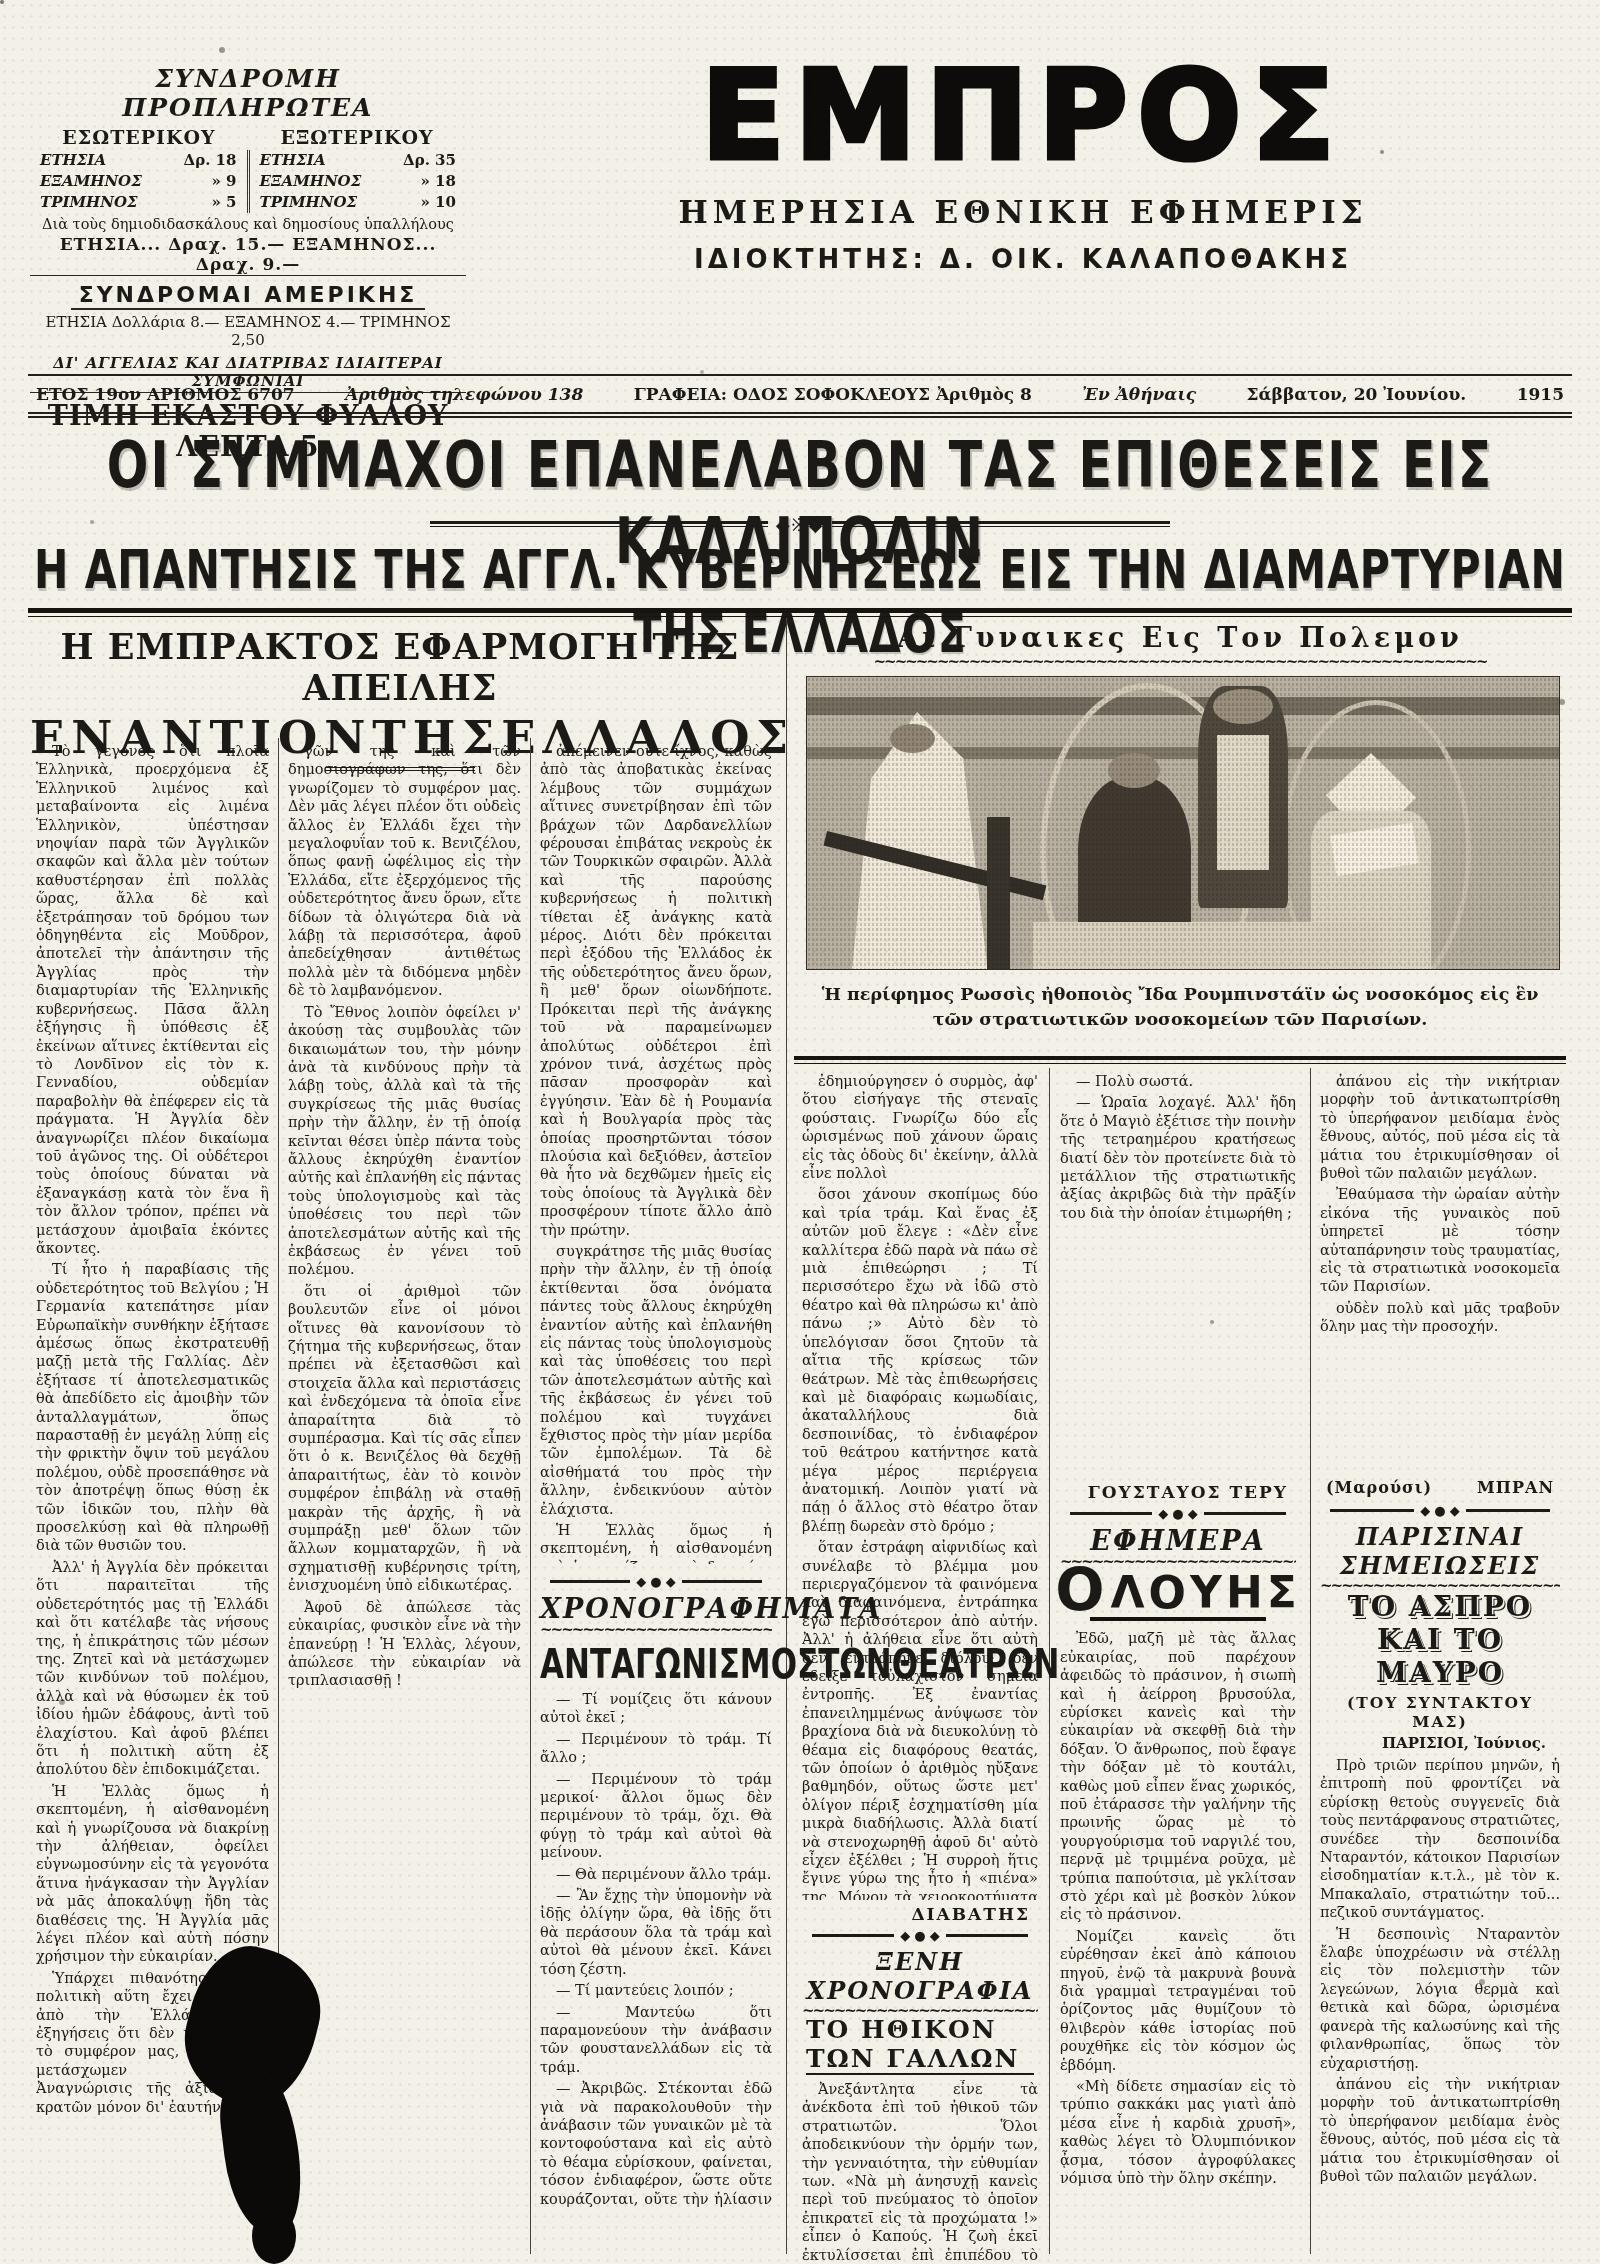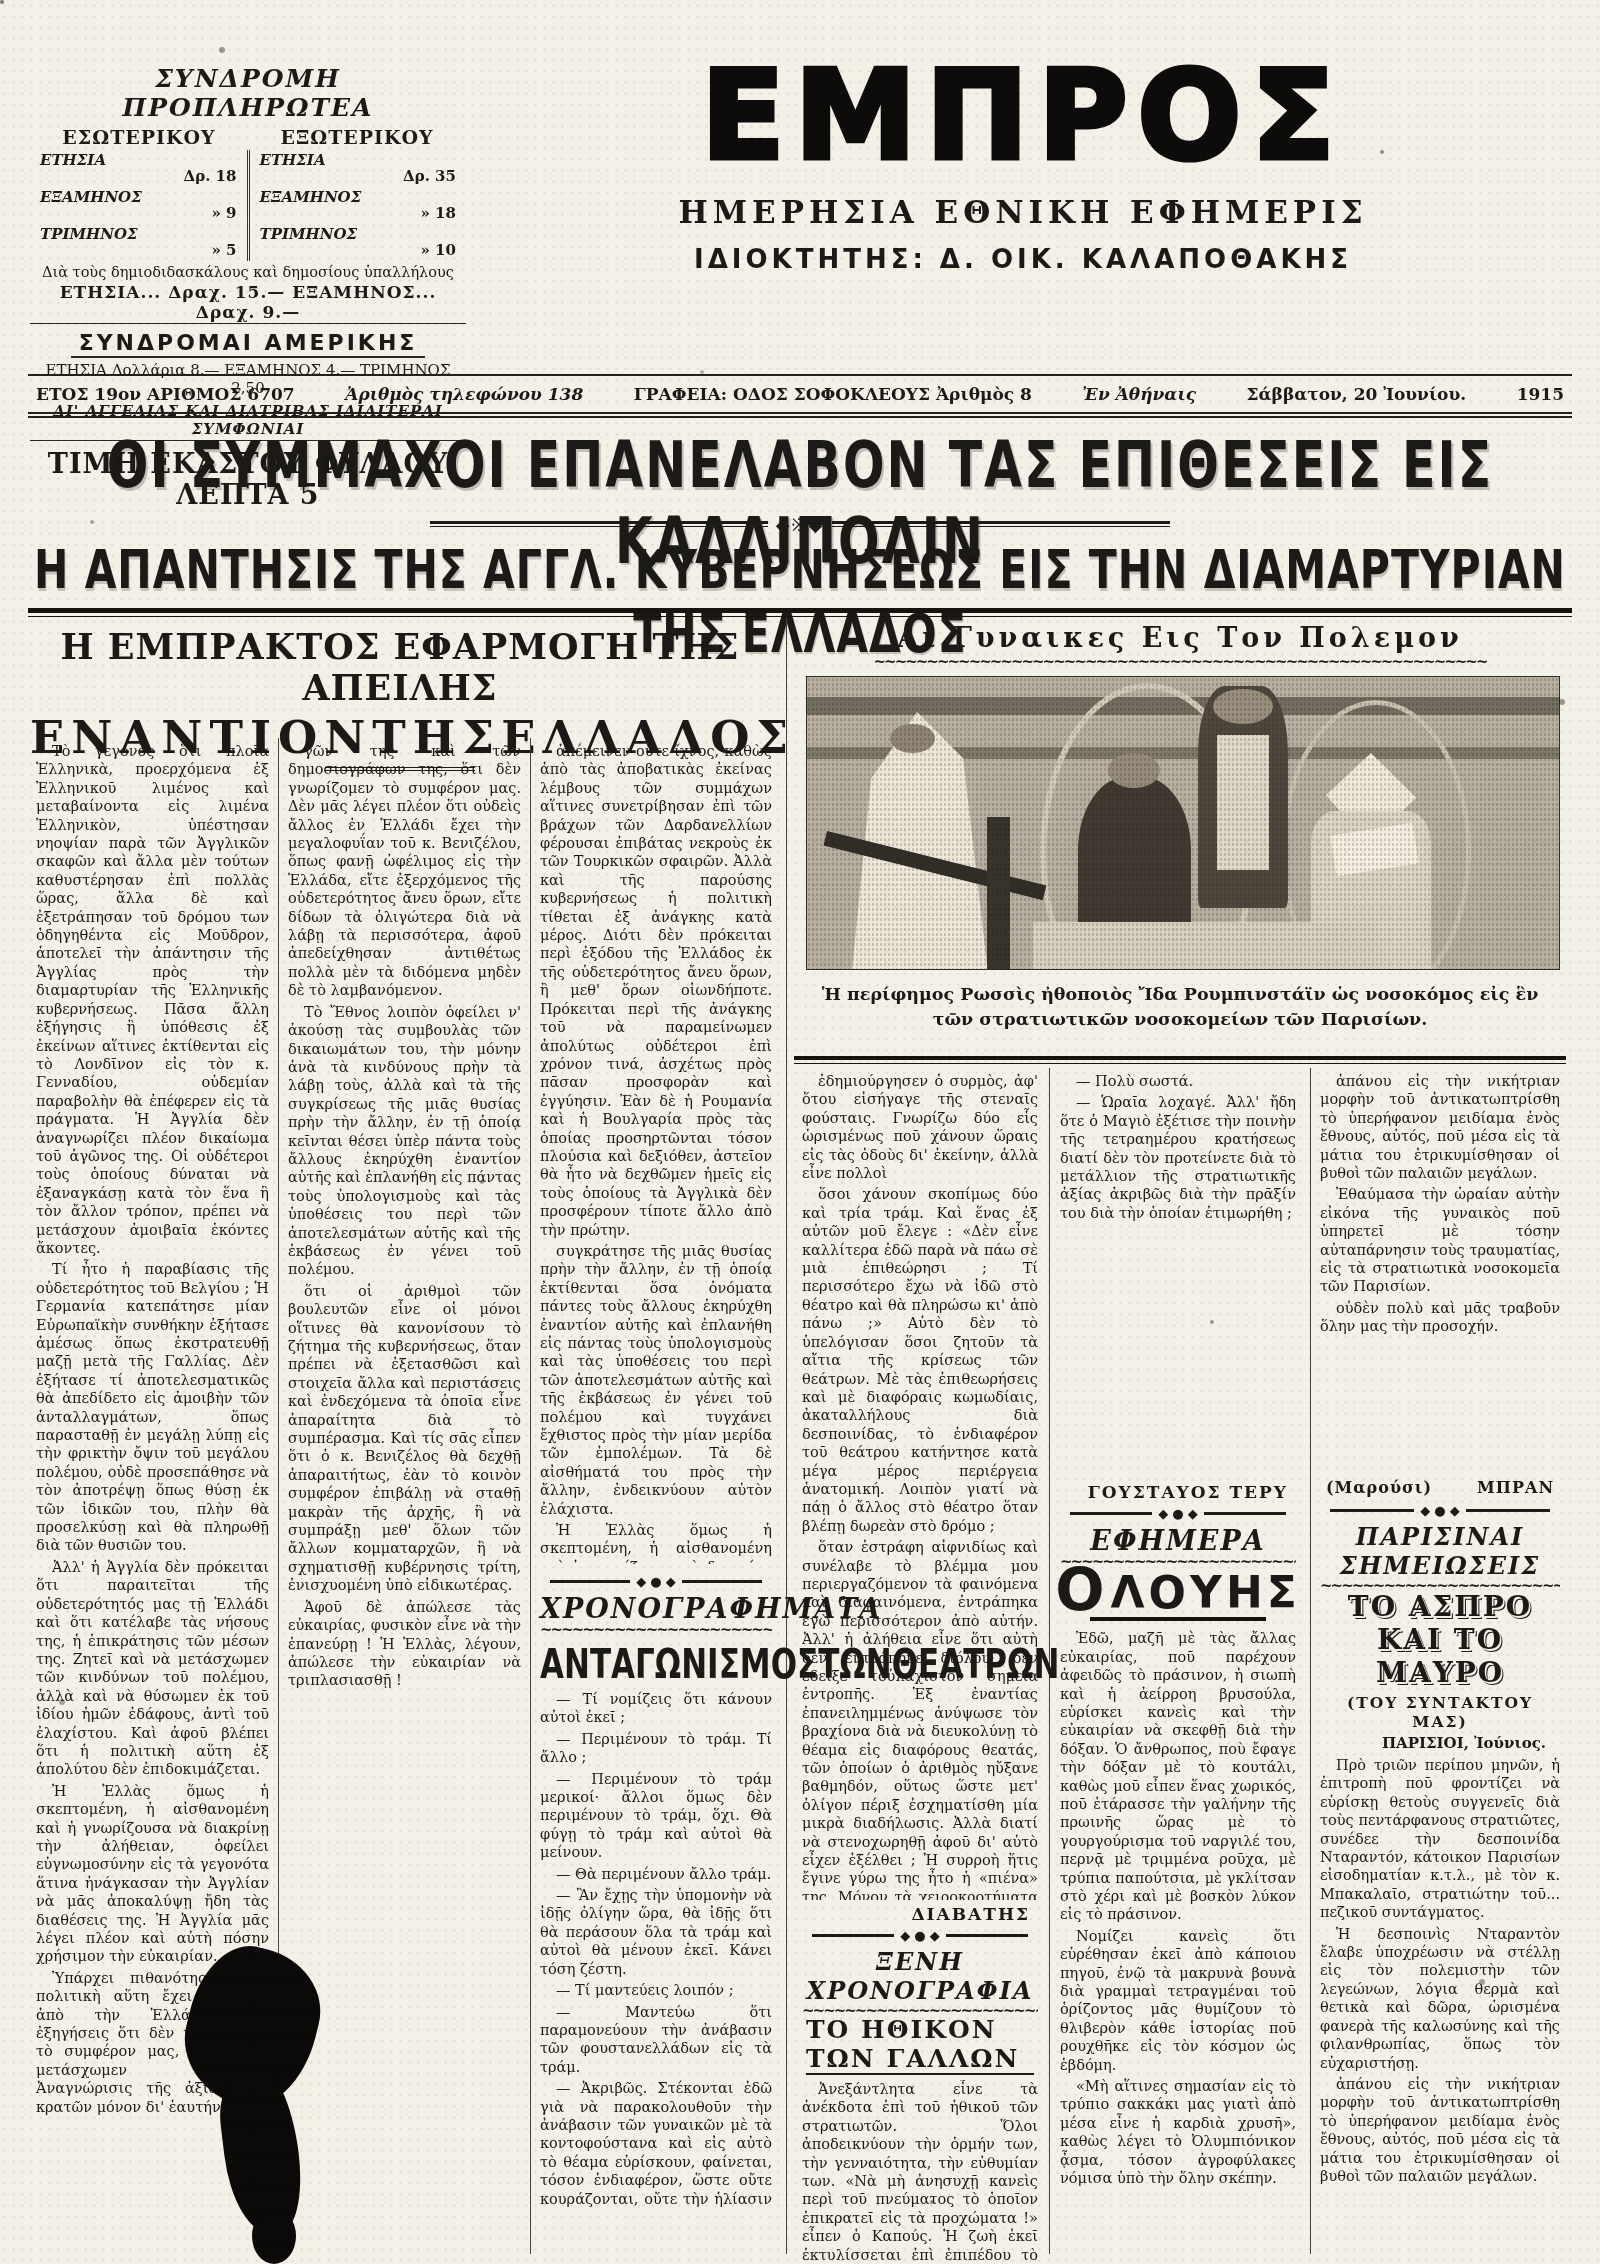--- a/index.html
+++ b/index.html
@@ -17,21 +17,21 @@
   
   .subscription{left:30px;top:64px;width:436px;text-align:center;}
   .sub-title{font-size:25px;font-weight:bold;font-style:italic;letter-spacing:2px;}
   .sub-colheads{display:flex;margin-top:4px;font-weight:bold;font-size:19px;letter-spacing:1px;}
   .sub-colheads span{flex:1;}
   .sub-table{display:flex;margin-top:2px;font-size:15px;}
   .sub-half{flex:1;padding:0 10px;}
   .sub-half.right{border-left:3px double #3b352d;}
   .sub-row{display:flex;justify-content:space-between;line-height:21px;}
   .sub-row .lbl{font-style:italic;font-weight:bold;}
-  .sub-row .val{font-weight:bold;margin-top:16px;}
+  .sub-row .val{font-weight:bold;}
   .sub-note{font-size:14.5px;margin-top:3px;}
   .sub-teachers{font-size:17px;font-weight:bold;margin-top:2px;letter-spacing:1px;border-bottom:1px solid #2a2620;display:inline-block;padding:0 4px 1px;}
   .sub-america{font-size:22px;font-weight:bold;letter-spacing:3px;margin-top:6px;font-family:"DejaVu Sans",sans-serif;border-bottom:2px solid #2a2620;display:inline-block;padding:0 8px 1px;}
   .sub-amprices{font-size:15px;margin-top:3px;}
   .sub-ads{font-size:15px;font-weight:bold;font-style:italic;letter-spacing:1px;margin-top:5px;border-bottom:1px solid #2a2620;display:inline-block;padding:0 6px 2px;}
   .sub-price{font-size:27px;font-weight:bold;letter-spacing:1px;margin-top:7px;}
   .masthead{left:470px;top:52px;width:1106px;text-align:center;}
   .mast-title{
     font-family:"DejaVu Sans",sans-serif;font-weight:bold;font-size:122px;line-height:1.05;
     letter-spacing:10px;-webkit-text-stroke:5px #0d0c0a;color:#0d0c0a;
@@ -311,21 +311,21 @@
     </div>
   <div class="sect-title">ΕΦΗΜΕΡΑ</div>
   <div class="wavy">~~~~~~~~~~~~~~~~~~~~~~~~~~~~~~</div>
   <div class="efi-art">
     <span class="efi-O">Ο</span>
     <span class="efi-rest">ΛΟΥΗΣ</span>
   </div>
   <div class="col" style="margin-top:8px;height:600px;">
       <p class="bp">Ἐδῶ, μαζῆ μὲ τὰς ἄλλας εὐκαιρίας, ποῦ παρέχουν ἀφειδῶς τὸ πράσινον, ἡ σιωπὴ καὶ ἡ ἀείρροη βρυσούλα, εὑρίσκει κανεὶς καὶ τὴν εὐκαιρίαν νὰ σκεφθῇ διὰ τὴν δόξαν. Ὁ ἄνθρωπος, ποὺ ἔφαγε τὴν δόξαν μὲ τὸ κουτάλι, καθὼς μοῦ εἶπεν ἕνας χωρικός, ποῦ ἐτάρασσε τὴν γαλήνην τῆς πρωινῆς ὥρας μὲ τὸ γουργούρισμα τοῦ ναργιλέ του, περνᾷ μὲ τριμμένα ροῦχα, μὲ τρύπια παπούτσια, μὲ γκλίτσαν στὸ χέρι καὶ μὲ βοσκὸν λύκον εἰς τὸ πράσινον.</p>
       <p class="bp">Νομίζει κανεὶς ὅτι εὑρέθησαν ἐκεῖ ἀπὸ κάποιου πηγοῦ, ἐνῷ τὰ μακρυνὰ βουνὰ διὰ γραμμαὶ τετραγμέναι τοῦ ὁρίζοντος μᾶς θυμίζουν τὸ θλιβερὸν κάθε ἱστορίας ποῦ ρουχθῆκε εἰς τὸν κόσμον ὡς ἑβδόμη.</p>
-      <p class="bp">«Μὴ αἵτινες σημασίαν εἰς τὸ τρύπιο σακκάκι μας γιατὶ ἀπὸ μέσα εἶνε ἡ καρδιὰ χρυσῆ», καθὼς λέγει τὸ Ὀλυμπιόνικον ᾆσμα, τόσον ἀγροφύλακες νόμισα ὑπὸ τὴν ὅλην σκέπην.</p>
+      <p class="bp">«Μὴ δίδετε σημασίαν εἰς τὸ τρύπιο σακκάκι μας γιατὶ ἀπὸ μέσα εἶνε ἡ καρδιὰ χρυσῆ», καθὼς λέγει τὸ Ὀλυμπιόνικον ᾆσμα, τόσον ἀγροφύλακες νόμισα ὑπὸ τὴν ὅλην σκέπην.</p>
     </div>
 </div>
 
 <div class="abs paris">
   <div class="sigrow">
     <span>(Μαρούσι)</span>
     <span>ΜΠΡΑΝ</span>
   </div>
   <div class="sect-orn">
       <div class="line"></div>

